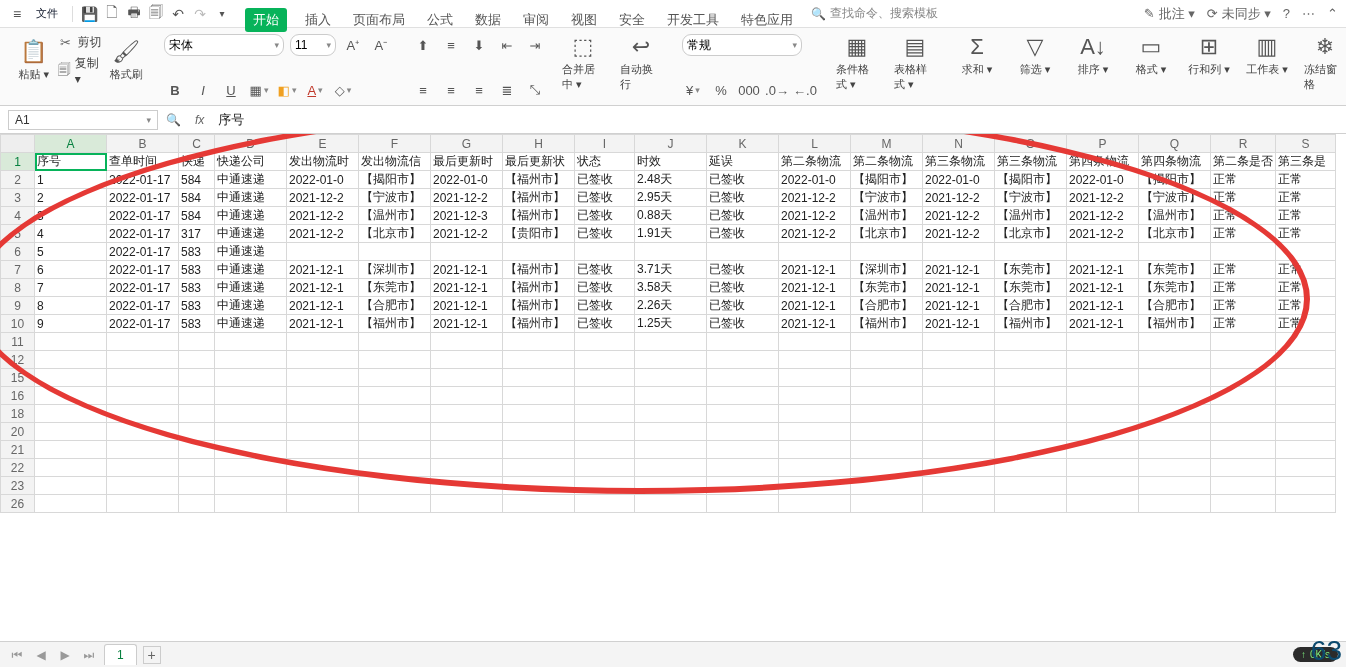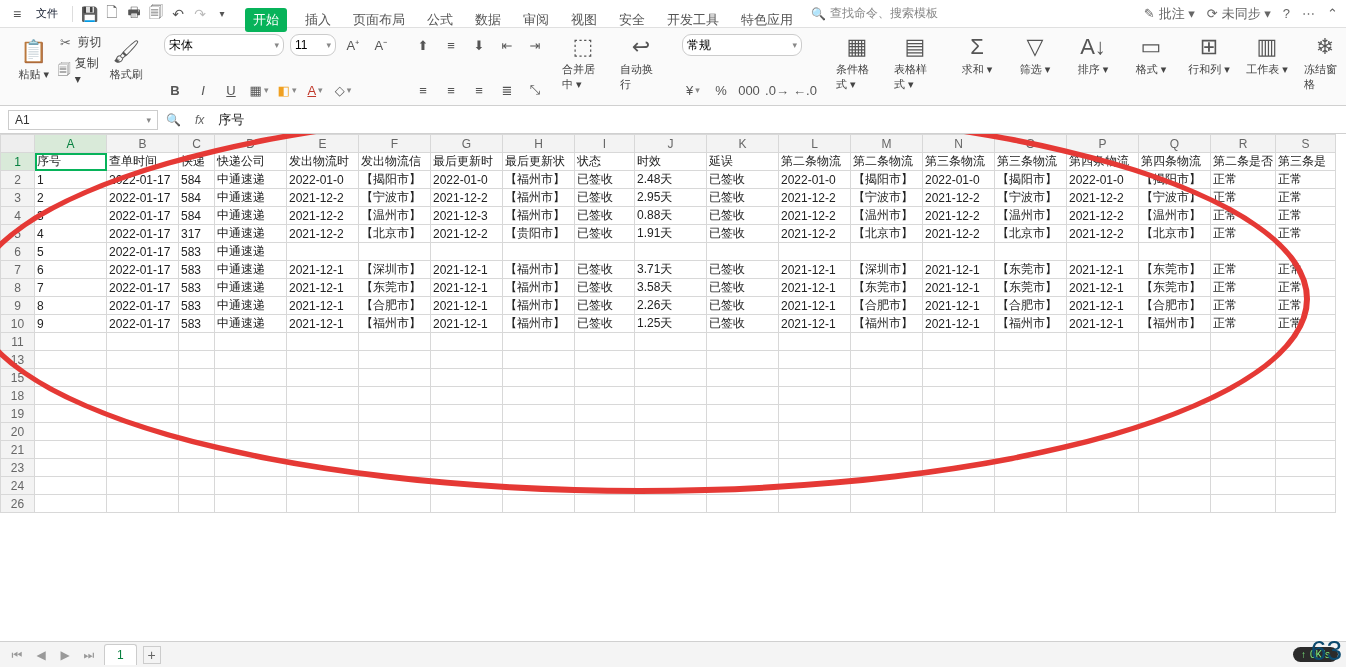--- a/index.html
+++ b/index.html
@@ -557,21 +557,21 @@
           <td class=""></td>
           <td class=""></td>
           <td class=""></td>
           <td class=""></td>
           <td class=""></td>
           <td class=""></td>
           <td class=""></td>
           <td class=""></td>
         </tr>
         <tr>
-          <th class="rowh ">13</th>
+          <th class="rowh ">12</th>
           <td class=""></td>
           <td class=""></td>
           <td class=""></td>
           <td class=""></td>
           <td class=""></td>
           <td class=""></td>
           <td class=""></td>
           <td class=""></td>
           <td class=""></td>
           <td class=""></td>
@@ -601,20 +601,42 @@
           <td class=""></td>
           <td class=""></td>
           <td class=""></td>
           <td class=""></td>
           <td class=""></td>
           <td class=""></td>
           <td class=""></td>
           <td class=""></td>
         </tr>
         <tr>
+          <th class="rowh ">16</th>
+          <td class=""></td>
+          <td class=""></td>
+          <td class=""></td>
+          <td class=""></td>
+          <td class=""></td>
+          <td class=""></td>
+          <td class=""></td>
+          <td class=""></td>
+          <td class=""></td>
+          <td class=""></td>
+          <td class=""></td>
+          <td class=""></td>
+          <td class=""></td>
+          <td class=""></td>
+          <td class=""></td>
+          <td class=""></td>
+          <td class=""></td>
+          <td class=""></td>
+          <td class=""></td>
+        </tr>
+        <tr>
           <th class="rowh ">18</th>
           <td class=""></td>
           <td class=""></td>
           <td class=""></td>
           <td class=""></td>
           <td class=""></td>
           <td class=""></td>
           <td class=""></td>
           <td class=""></td>
           <td class=""></td>
@@ -623,42 +645,20 @@
           <td class=""></td>
           <td class=""></td>
           <td class=""></td>
           <td class=""></td>
           <td class=""></td>
           <td class=""></td>
           <td class=""></td>
           <td class=""></td>
         </tr>
         <tr>
-          <th class="rowh ">19</th>
-          <td class=""></td>
-          <td class=""></td>
-          <td class=""></td>
-          <td class=""></td>
-          <td class=""></td>
-          <td class=""></td>
-          <td class=""></td>
-          <td class=""></td>
-          <td class=""></td>
-          <td class=""></td>
-          <td class=""></td>
-          <td class=""></td>
-          <td class=""></td>
-          <td class=""></td>
-          <td class=""></td>
-          <td class=""></td>
-          <td class=""></td>
-          <td class=""></td>
-          <td class=""></td>
-        </tr>
-        <tr>
           <th class="rowh ">20</th>
           <td class=""></td>
           <td class=""></td>
           <td class=""></td>
           <td class=""></td>
           <td class=""></td>
           <td class=""></td>
           <td class=""></td>
           <td class=""></td>
           <td class=""></td>
@@ -689,43 +689,43 @@
           <td class=""></td>
           <td class=""></td>
           <td class=""></td>
           <td class=""></td>
           <td class=""></td>
           <td class=""></td>
           <td class=""></td>
           <td class=""></td>
         </tr>
         <tr>
+          <th class="rowh ">22</th>
+          <td class=""></td>
+          <td class=""></td>
+          <td class=""></td>
+          <td class=""></td>
+          <td class=""></td>
+          <td class=""></td>
+          <td class=""></td>
+          <td class=""></td>
+          <td class=""></td>
+          <td class=""></td>
+          <td class=""></td>
+          <td class=""></td>
+          <td class=""></td>
+          <td class=""></td>
+          <td class=""></td>
+          <td class=""></td>
+          <td class=""></td>
+          <td class=""></td>
+          <td class=""></td>
+        </tr>
+        <tr>
           <th class="rowh ">23</th>
-          <td class=""></td>
-          <td class=""></td>
-          <td class=""></td>
-          <td class=""></td>
-          <td class=""></td>
-          <td class=""></td>
-          <td class=""></td>
-          <td class=""></td>
-          <td class=""></td>
-          <td class=""></td>
-          <td class=""></td>
-          <td class=""></td>
-          <td class=""></td>
-          <td class=""></td>
-          <td class=""></td>
-          <td class=""></td>
-          <td class=""></td>
-          <td class=""></td>
-          <td class=""></td>
-        </tr>
-        <tr>
-          <th class="rowh ">24</th>
           <td class=""></td>
           <td class=""></td>
           <td class=""></td>
           <td class=""></td>
           <td class=""></td>
           <td class=""></td>
           <td class=""></td>
           <td class=""></td>
           <td class=""></td>
           <td class=""></td>

